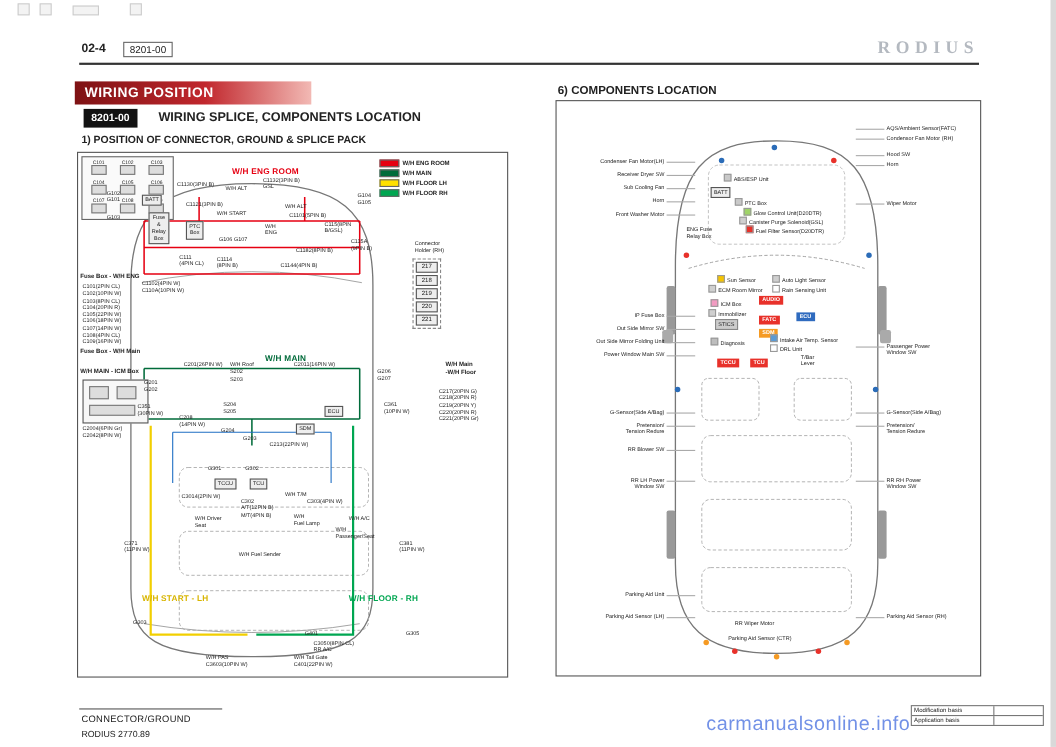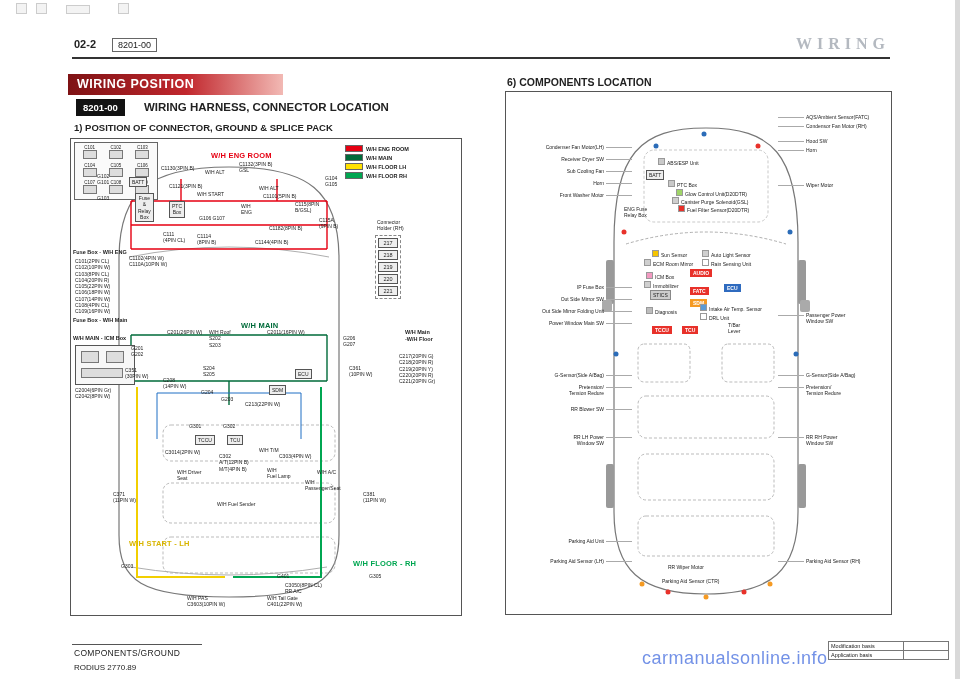--- a/index.html
+++ b/index.html
@@ -71,28 +71,28 @@
 </style>
 </head>
 <body>
 
 <div class="artifact" style="left:16px;top:3px;width:9px;height:9px"></div>
 <div class="artifact" style="left:36px;top:3px;width:9px;height:9px"></div>
 <div class="artifact" style="left:66px;top:5px;width:22px;height:7px"></div>
 <div class="artifact" style="left:118px;top:3px;width:9px;height:9px"></div>
 <div id="edge-right"></div>
 
-<div id="page-num">02-2</div>
+<div id="page-num">02-4</div>
 <div id="section-code">8201-00</div>
-<div id="brand">WIRING</div>
+<div id="brand">RODIUS</div>
 <div id="header-rule"></div>
 
 <div id="banner">WIRING POSITION</div>
 <div id="code-badge">8201-00</div>
-<div id="main-heading">WIRING HARNESS, CONNECTOR LOCATION</div>
+<div id="main-heading">WIRING SPLICE, COMPONENTS LOCATION</div>
 <div id="sub-heading">1) POSITION OF CONNECTOR, GROUND &amp; SPLICE PACK</div>
 
 <div id="d1">
   <svg class="layer" width="388" height="474">
     <path d="M48,120 C48,52 78,28 158,28 C238,28 268,52 268,120 L268,396 C268,442 246,458 158,458 C70,458 48,442 48,396 Z" fill="none" stroke="#777" stroke-width="1.2"></path>
     <path d="M58,118 Q158,98 258,118" fill="none" stroke="#999" stroke-width="0.8"></path>
     <path d="M60,428 Q158,444 256,428" fill="none" stroke="#999" stroke-width="0.8"></path>
     <rect x="92" y="286" width="172" height="36" rx="8" fill="none" stroke="#aaa" stroke-width="0.8" stroke-dasharray="3,2"></rect>
     <rect x="92" y="344" width="172" height="40" rx="8" fill="none" stroke="#aaa" stroke-width="0.8" stroke-dasharray="3,2"></rect>
     <rect x="92" y="398" width="172" height="36" rx="8" fill="none" stroke="#aaa" stroke-width="0.8" stroke-dasharray="3,2"></rect>
@@ -167,21 +167,21 @@
     </div>
   <div class="icm-draw">
     <div class="icm-inner" style="left:5px;top:5px"></div>
     <div class="icm-inner" style="left:30px;top:5px"></div>
     <div class="icm-inner wide" style="left:5px;top:22px"></div>
   </div>
   <div id="d1-labels" class="layer">
       <div class="lbl hdr red" style="left: 140px; top: 12px;">W/H ENG ROOM</div>
       <div class="lbl hdr green" style="left: 170px; top: 182px;">W/H MAIN</div>
       <div class="lbl hdr yellow" style="left: 58px; top: 400px;">W/H START - LH</div>
-      <div class="lbl hdr lgreen" style="left: 246px; top: 420px; margin-left: 36px;">W/H FLOOR - RH</div>
+      <div class="lbl hdr lgreen" style="left: 246px; top: 400px;">W/H FLOOR - RH</div>
       <div class="lbl " style="left: 26px; top: 34px;">G102
 G101</div>
       <div class="lbl boxlbl" style="left: 58px; top: 38px;">BATT</div>
       <div class="lbl " style="left: 90px; top: 26px;">C1130(3PIN B)</div>
       <div class="lbl " style="left: 134px; top: 30px;">W/H ALT</div>
       <div class="lbl " style="left: 168px; top: 22px;">C1132(3PIN B)
 GSL</div>
       <div class="lbl " style="left: 98px; top: 44px;">C1121(3PIN B)</div>
       <div class="lbl " style="left: 126px; top: 52px;">W/H START</div>
       <div class="lbl " style="left: 188px; top: 46px;">W/H ALT</div>
@@ -404,21 +404,21 @@
       <div class="lbl redbox" style="left: 146px; top: 234px;">TCCU</div>
       <div class="lbl redbox" style="left: 176px; top: 234px;">TCU</div>
       <div class="lbl " style="left: 222px; top: 230px;">T/Bar
 Lever</div>
       <div class="lbl " style="left: 162px; top: 472px;">RR Wiper Motor</div>
       <div class="lbl " style="left: 156px; top: 486px;">Parking Aid Sensor (CTR)</div>
     </div>
 </div>
 
 <div id="footer-rule"></div>
-<div id="footer-title">COMPONENTS/GROUND</div>
+<div id="footer-title">CONNECTOR/GROUND</div>
 <div id="footer-sub">RODIUS 2770.89</div>
 <div id="footer-table">
     <div class="ft-row">
       <div class="ft-a">Modification basis</div>
       <div class="ft-b"></div>
     </div>
     <div class="ft-row">
       <div class="ft-a">Application basis</div>
       <div class="ft-b"></div>
     </div>

